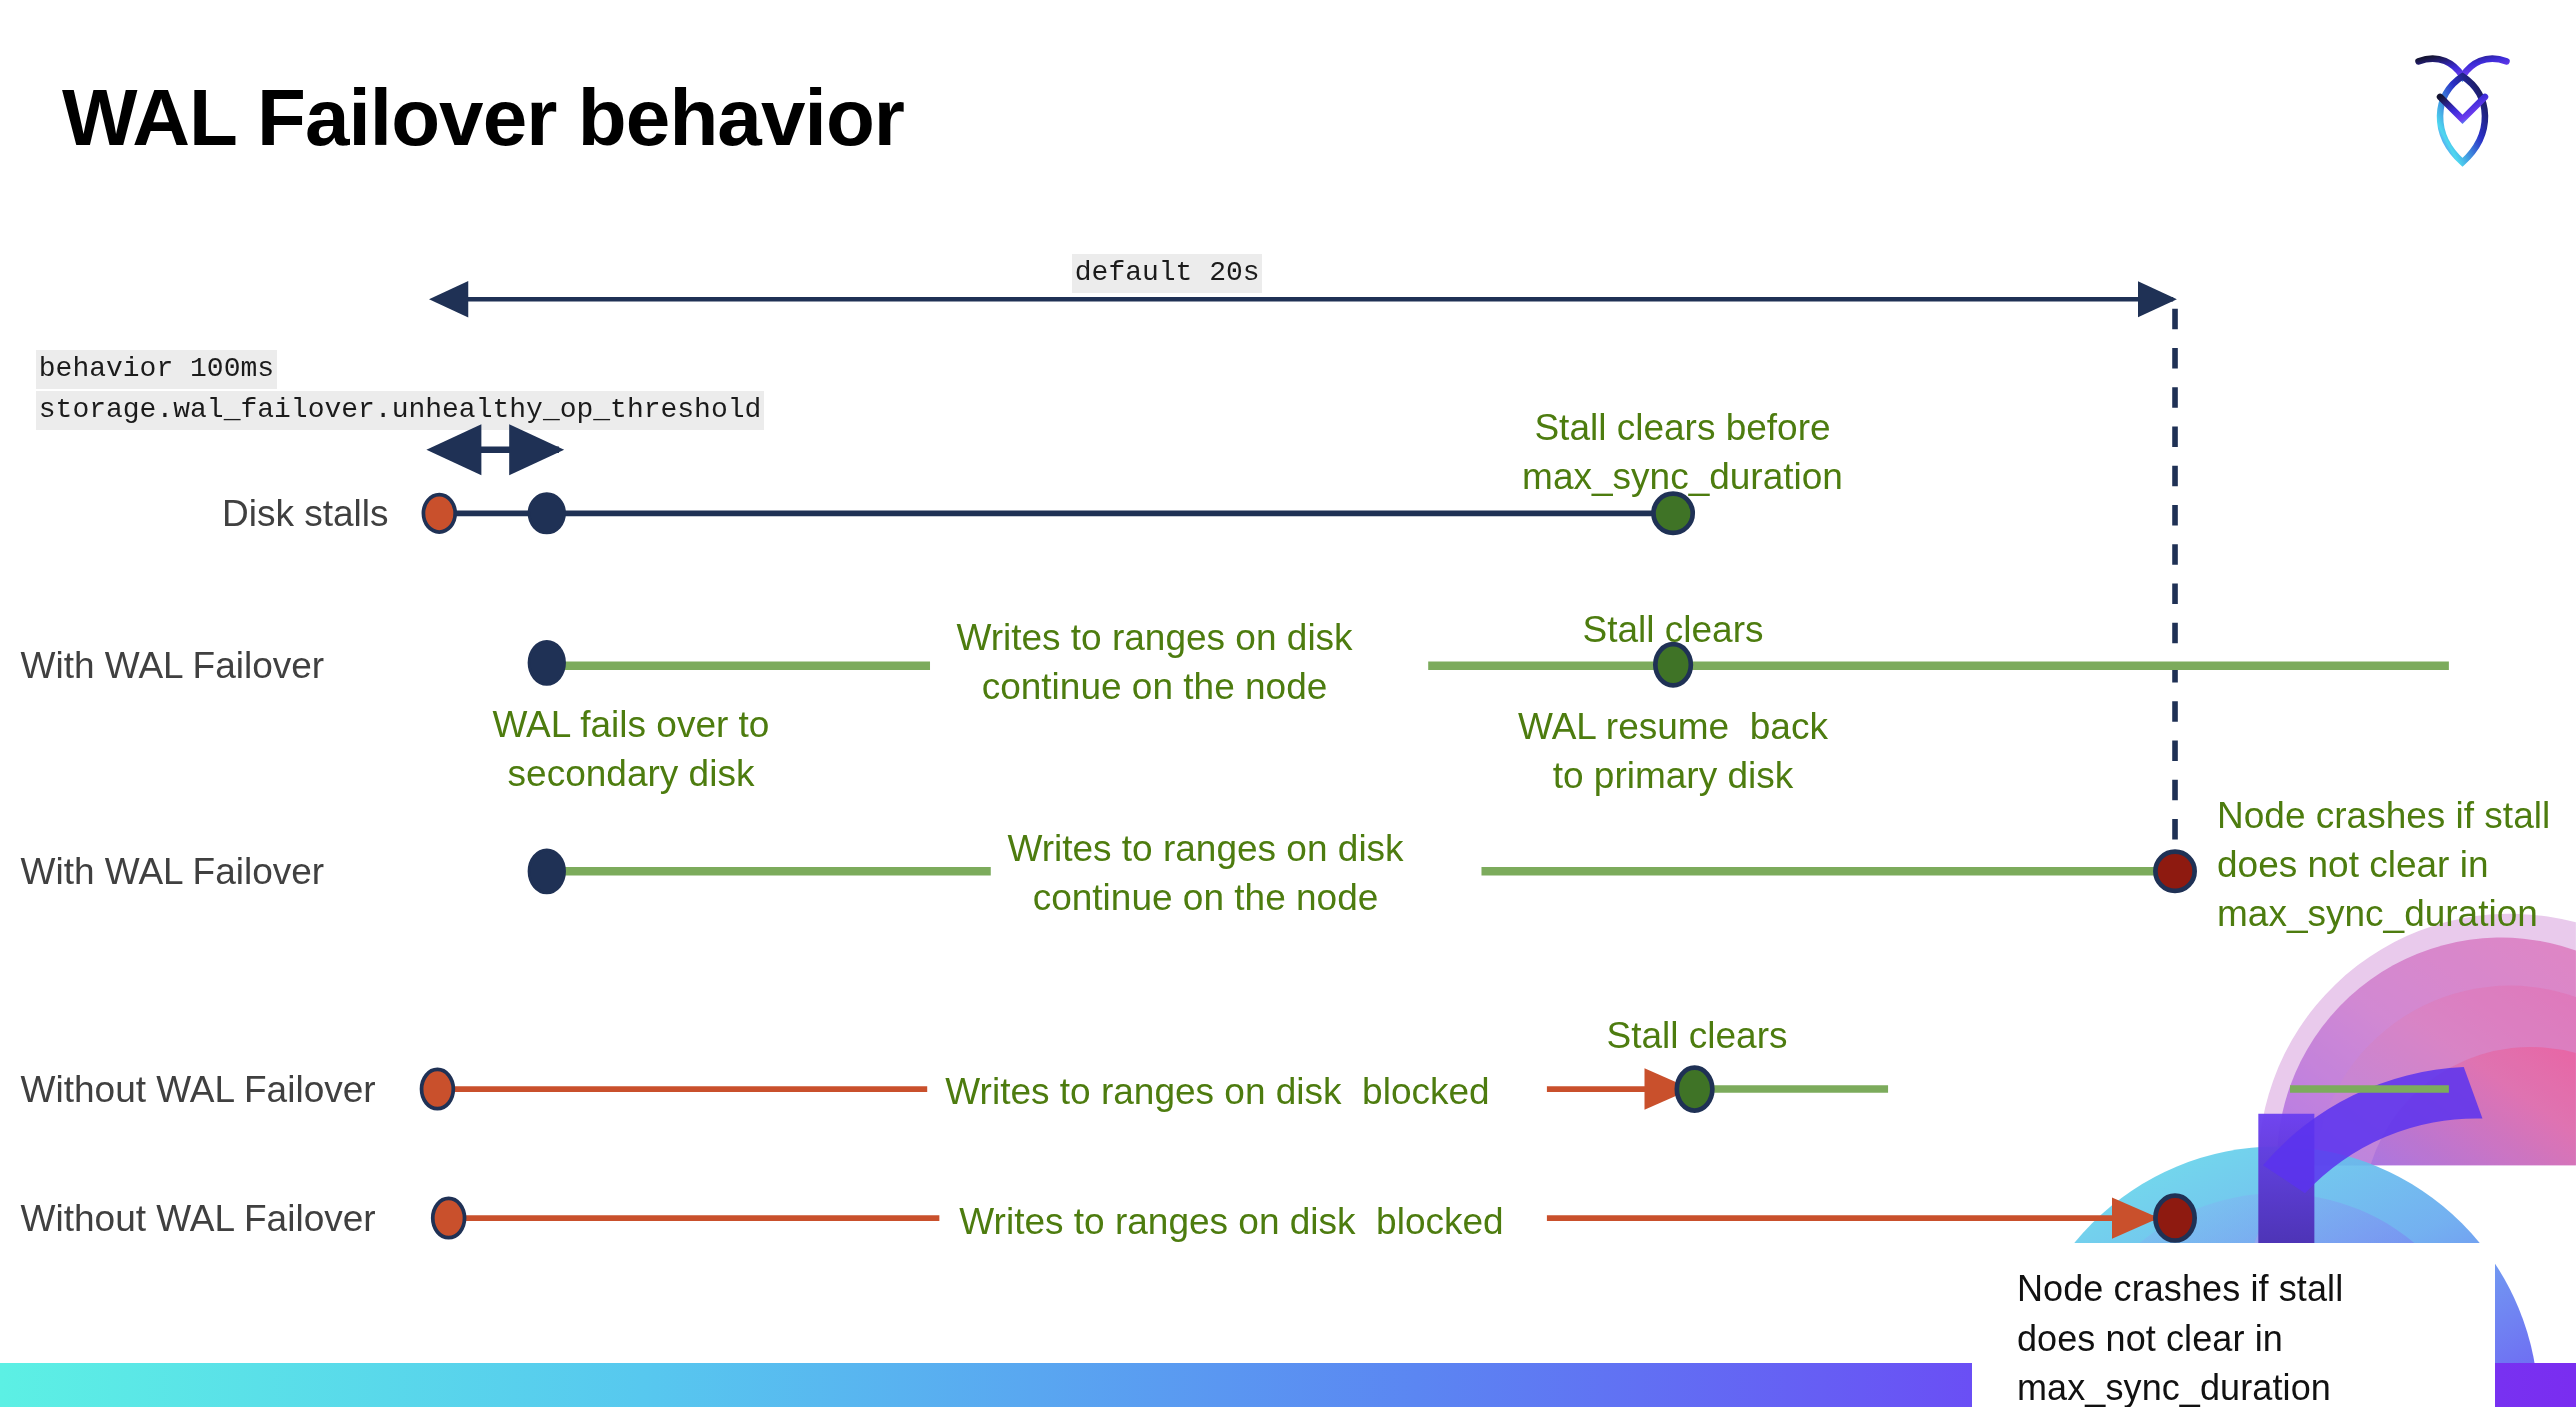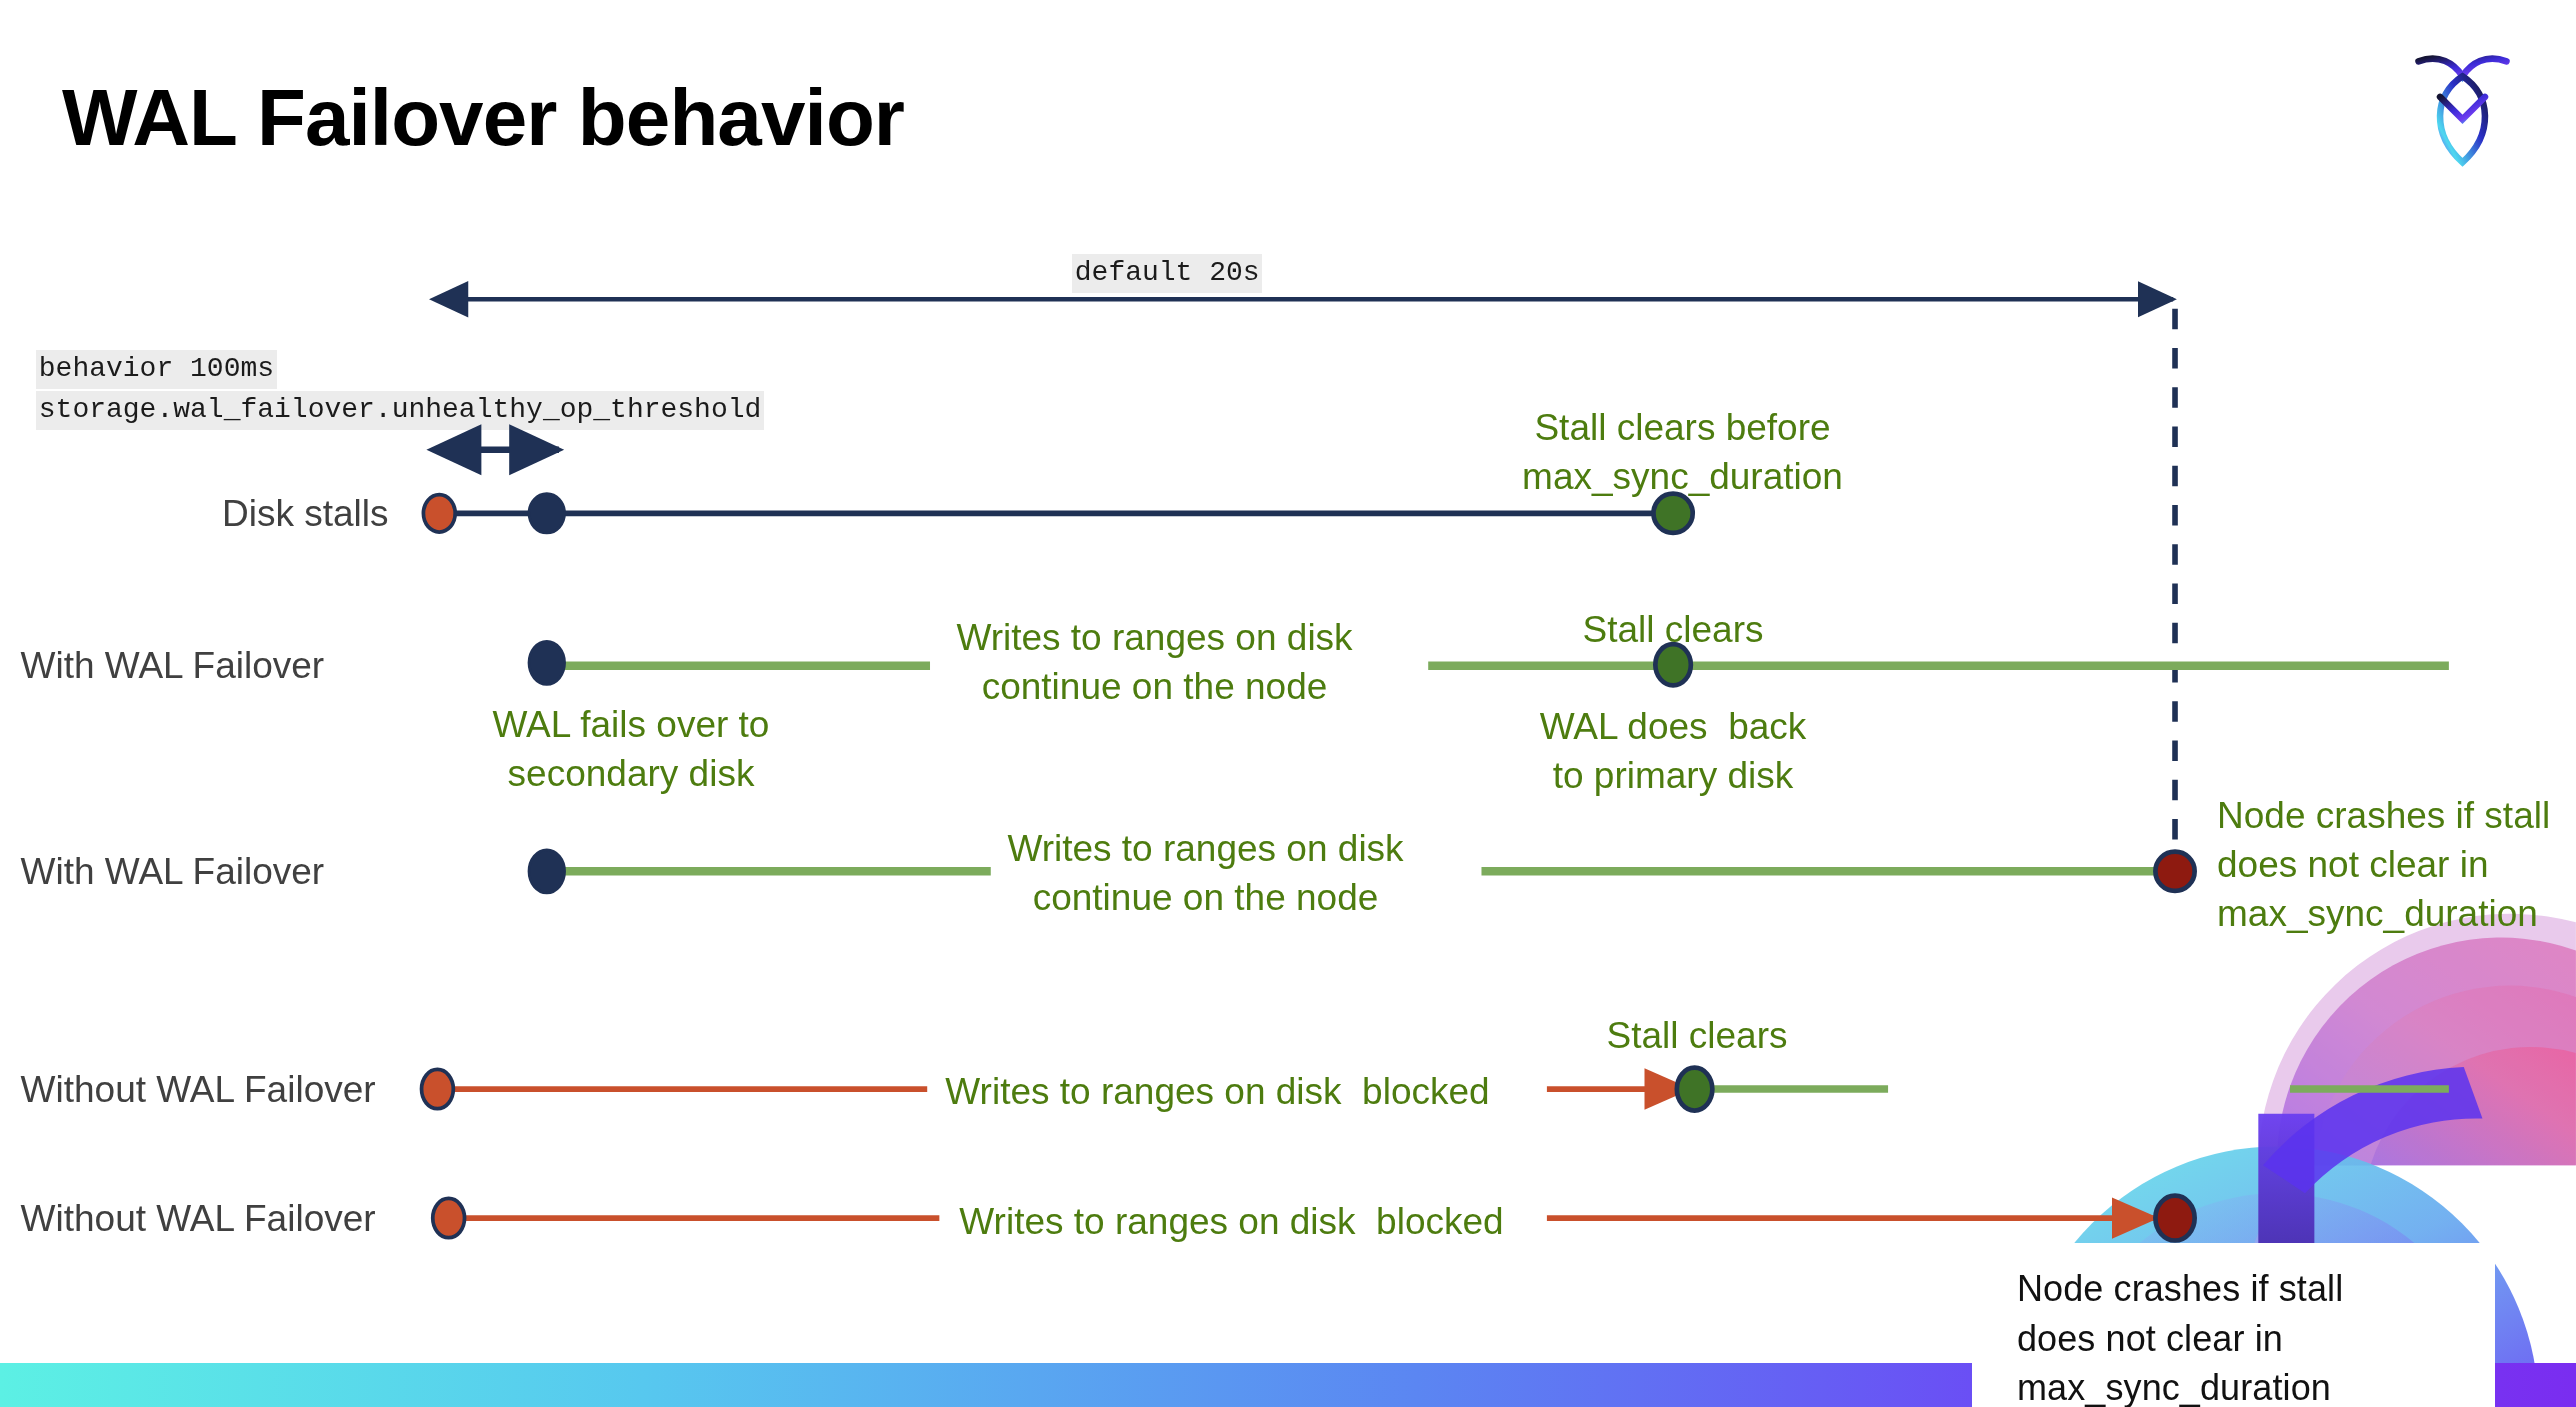--- a/index.html
+++ b/index.html
@@ -221,21 +221,21 @@
 max_sync_duration</div>
 
   <div class="lbl c" style="left:935px;top:614px;width:439px;">Writes to ranges on disk
 continue on the node</div>
 
   <div class="lbl c" style="left:1533px;top:606px;width:280px;">Stall clears</div>
 
   <div class="lbl c" style="left:477px;top:701px;width:308px;">WAL fails over to
 secondary disk</div>
 
-  <div class="lbl c" style="left:1514px;top:703px;width:318px;">WAL does  back
+  <div class="lbl c" style="left:1514px;top:703px;width:318px;">WAL resume  back
 to primary disk</div>
 
   <div class="lbl c" style="left:995px;top:825px;width:421px;">Writes to ranges on disk
 continue on the node</div>
 
   <div class="lbl" style="left:2217px;top:792px;width:374px;">Node crashes if stall
 does not clear in
 max_sync_duration</div>
 
   <div class="lbl c" style="left:930px;top:1068px;width:575px;">Writes to ranges on disk  blocked</div>

